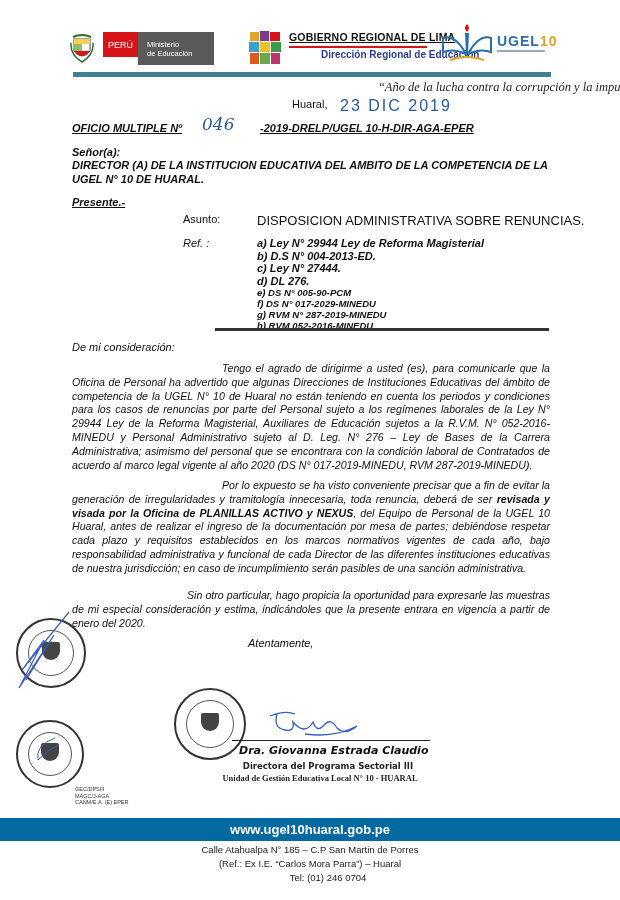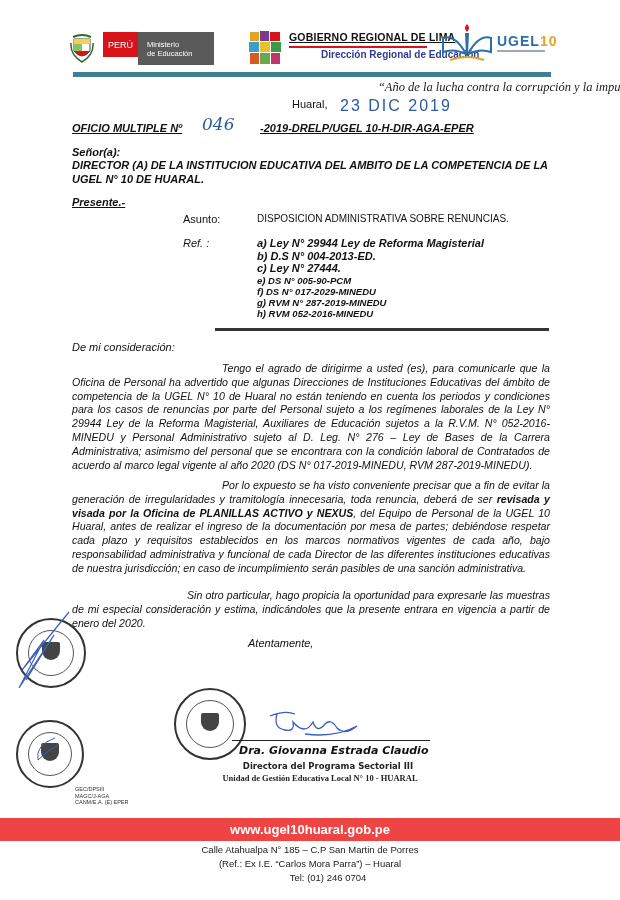--- a/index.html
+++ b/index.html
@@ -26,21 +26,21 @@
 
   .oficio { position: absolute; left: 72px; top: 122px; font-size: 11px; font-weight: bold; font-style: italic; text-decoration: underline; }
   .oficio-num { position: absolute; left: 202px; top: 114px; font-size: 17px; color: #2a5aa0; font-family: "DejaVu Serif", serif; font-style: italic; }
   .oficio-rest { position: absolute; left: 260px; top: 122px; font-size: 11px; font-weight: bold; font-style: italic; text-decoration: underline; }
 
   .senor { position: absolute; left: 72px; top: 146px; font-size: 11px; font-weight: bold; font-style: italic; }
   .director { position: absolute; left: 72px; top: 159px; width: 480px; font-size: 11px; font-weight: bold; font-style: italic; line-height: 13.5px; }
   .presente { position: absolute; left: 72px; top: 196px; font-size: 11px; font-weight: bold; font-style: italic; text-decoration: underline; }
 
   .asunto-label { position: absolute; left: 183px; top: 213px; font-size: 11px; }
-  .asunto-val { position: absolute; left: 257px; top: 213px; font-size: 10px; }
+  .asunto-val { position: absolute; left: 257px; top: 213px; font-size: 13px; }
   .ref-label { position: absolute; left: 183px; top: 237px; font-size: 11px; font-style: italic; }
   .ref-list { position: absolute; left: 257px; top: 237px; list-style: none; }
   .ref-list li { font-size: 11px; font-weight: bold; font-style: italic; line-height: 12.5px; }
   .ref-list li.small { font-size: 9.5px; line-height: 11px; }
   .ref-rule { position: absolute; left: 215px; top: 328px; width: 334px; height: 3px; background: #333; }
 
   .consid { position: absolute; left: 72px; top: 341px; font-size: 11px; font-style: italic; }
   .para { position: absolute; left: 72px; width: 478px; font-size: 10.6px; font-style: italic; line-height: 13.8px; text-align: justify; text-indent: 150px; }
   .p1 { top: 362px; }
   .p2 { top: 479px; }
@@ -57,21 +57,21 @@
   .stamp3 { left: 174px; top: 688px; width: 72px; height: 72px; }
   .scribble { position: absolute; }
 
   .sign-line { position: absolute; left: 232px; top: 740px; width: 198px; height: 1px; background: #222; }
   .signer-name { position: absolute; left: 239px; top: 744px; font-size: 11px; font-weight: bold; font-style: italic; font-family: "DejaVu Sans", sans-serif; }
   .signer-title { position: absolute; left: 0; width: 620px; padding-left: 100px; text-align: center; font-size: 8.5px; font-weight: bold; font-family: "DejaVu Sans", sans-serif; color: #222; }
   .st1 { top: 761px; left: 0; padding-left: 36px; }
   .st2 { top: 773px; left: 0; padding-left: 20px; font-family: Liberation Serif, serif; }
   .initials { position: absolute; left: 75px; top: 786px; font-size: 5.5px; line-height: 6.5px; color: #333; }
 
-  .footer-bar { position: absolute; left: 0; top: 818px; width: 620px; height: 23px; background: #ef4444; color: #fff; text-align: center; font-size: 13px; font-weight: bold; line-height: 23px; }
+  .footer-bar { position: absolute; left: 0; top: 818px; width: 620px; height: 23px; background: #0369a1; color: #fff; text-align: center; font-size: 13px; font-weight: bold; line-height: 23px; }
   .footer-line { position: absolute; left: 0; width: 620px; text-align: center; font-size: 9.5px; color: #222; }
   .fl1 { top: 844px; }
   .fl2 { top: 858px; }
   .fl3 { top: 872px; padding-left: 36px; }
 </style>
 </head>
 <body>
 
 <div class="header">
   <svg class="escudo" viewBox="0 0 24 30">
@@ -129,20 +129,21 @@
 <div class="director">DIRECTOR (A) DE LA INSTITUCION EDUCATIVA DEL AMBITO DE LA COMPETENCIA DE LA UGEL N° 10 DE HUARAL.</div>
 <div class="presente">Presente.-</div>
 
 <div class="asunto-label">Asunto:</div>
 <div class="asunto-val">DISPOSICION ADMINISTRATIVA  SOBRE RENUNCIAS.</div>
 <div class="ref-label">Ref.     :</div>
 <ul class="ref-list">
   <li>a) Ley N° 29944 Ley de Reforma Magisterial</li>
   <li>b) D.S N° 004-2013-ED.</li>
   <li>c) Ley N° 27444.</li>
+  <li>d) DL 276.</li>
   <li class="small">e) DS N° 005-90-PCM</li>
   <li class="small">f) DS N° 017-2029-MINEDU</li>
   <li class="small">g) RVM N° 287-2019-MINEDU</li>
   <li class="small">h) RVM 052-2016-MINEDU</li>
 </ul>
 <div class="ref-rule"></div>
 
 <div class="consid">De mi consideración:</div>
 <p class="para p1">Tengo el agrado de dirigirme a usted (es), para comunicarle que la Oficina de Personal ha advertido  que algunas Direcciones de Instituciones Educativas del ámbito de competencia de la UGEL N° 10 de Huaral no están teniendo  en cuenta los periodos y condiciones  para los casos de renuncias por parte del Personal sujeto a los regímenes laborales de la Ley N° 29944 Ley de la Reforma Magisterial, Auxiliares de Educación sujetos a la R.V.M. N° 052-2016-MINEDU y Personal Administrativo sujeto al D. Leg. N° 276 – Ley de Bases de la Carrera Administrativa; asimismo del personal que se encontrara con la condición laboral  de Contratados de acuerdo al marco legal vigente al año 2020 (DS N° 017-2019-MINEDU, RVM 287-2019-MINEDU).</p>
 <p class="para p2"><span>Por lo expuesto se ha visto conveniente precisar que a fin de evitar la generación de irregularidades y tramitología innecesaria, toda renuncia, deberá de ser </span><b>revisada y visada por la Oficina de PLANILLAS ACTIVO y NEXUS</b><span>, del Equipo de Personal de la UGEL 10 Huaral, antes de  realizar el ingreso de la documentación por mesa de partes; debiéndose respetar cada plazo y requisitos establecidos en los marcos normativos vigentes de cada año, bajo responsabilidad administrativa y funcional de cada Director de las diferentes instituciones educativas de nuestra jurisdicción; en caso de incumplimiento serán pasibles de una sanción administrativa.</span></p>

